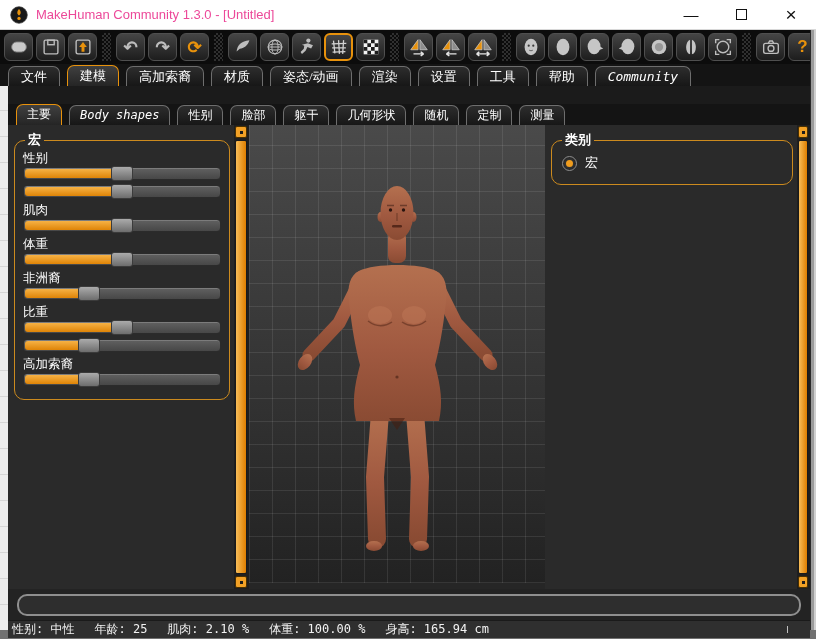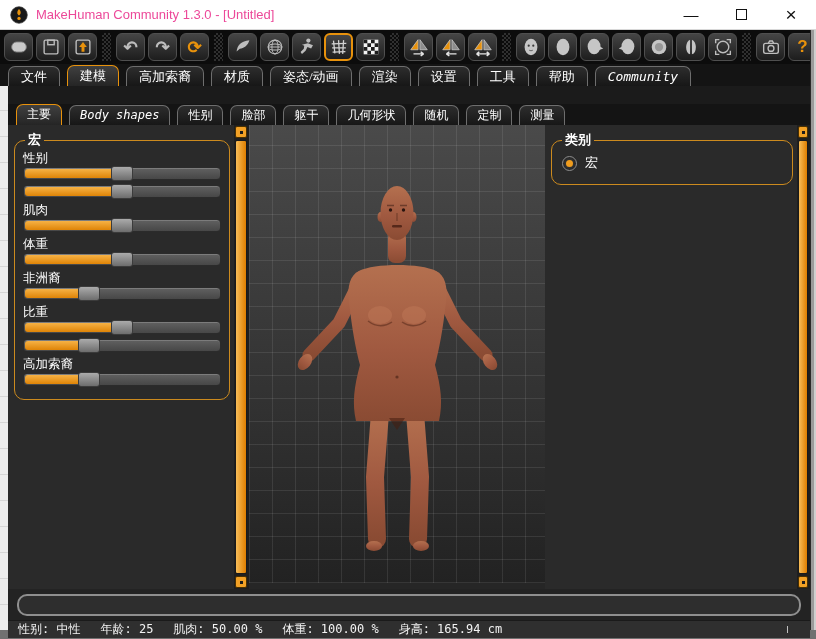--- a/index.html
+++ b/index.html
@@ -98,21 +98,21 @@
                  background:radial-gradient(#3d3d3d,#1f1f1f); display:flex;
                  align-items:center; justify-content:center; }
   .radio-dot { width:7px; height:7px; border-radius:50%; background:#f09d1e; }
   .radio-label { color:#fff; font-size:13px; }
 
   
   .progress-row { height:32px; padding:5px 9px 4px; background:#232323; }
   .progress { height:22px; border:2px solid #8f8f8f; border-radius:10px; background:#2e2e2e;
               color:#ddd; font-size:11px; line-height:18px; padding-left:8px; }
   .statusbar { height:26px; background:#2f2f2f; display:flex; gap:20px;
-               padding:0 10px; color:#f2f2f2; font-size:12px;
+               padding:0 4px; color:#f2f2f2; font-size:12px;
                font-family:"DejaVu Sans Mono", monospace; position:relative; border-top:1px solid #1a1a1a; }
   .status-grip { position:absolute; right:22px; top:5px; bottom:5px; width:1px; background:#c0c0c0; }
   .bottom-strip { height:9px; background:#717171; }
 
   svg .st { stroke:#bdbdbd; fill:none; stroke-width:1.5; }
 </style>
 </head>
 <body>
 
 <div class="screen">
@@ -452,21 +452,21 @@
             </div>
           </div>
 
           <div class="progress-row">
             <div class="progress"></div>
           </div>
 
           <div class="statusbar">
             <span>性别: 中性</span>
             <span>年龄: 25</span>
-            <span>肌肉: 50.00 %</span>
+            <span>肌肉: 2.10 %</span>
             <span>体重: 100.00 %</span>
             <span>身高: 165.94 cm</span>
             <span class="status-grip"></span>
           </div>
 
         </div>
       </div>
     </div>
 
     <div class="right-edge"></div>

